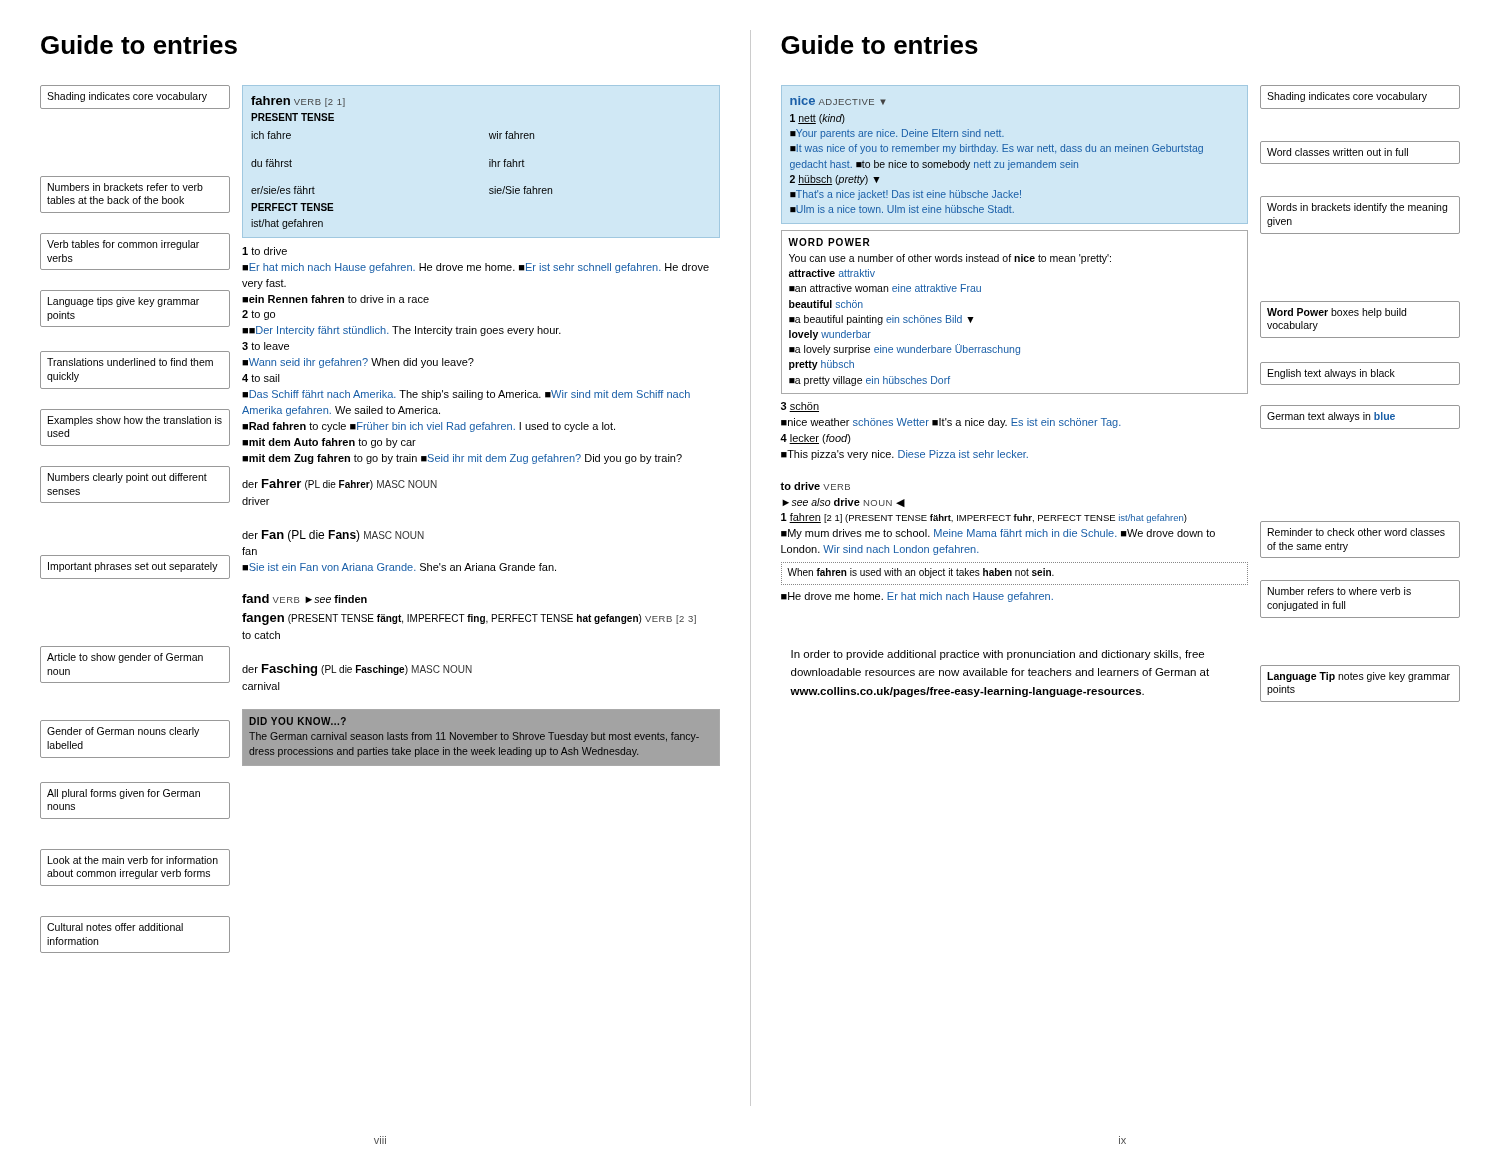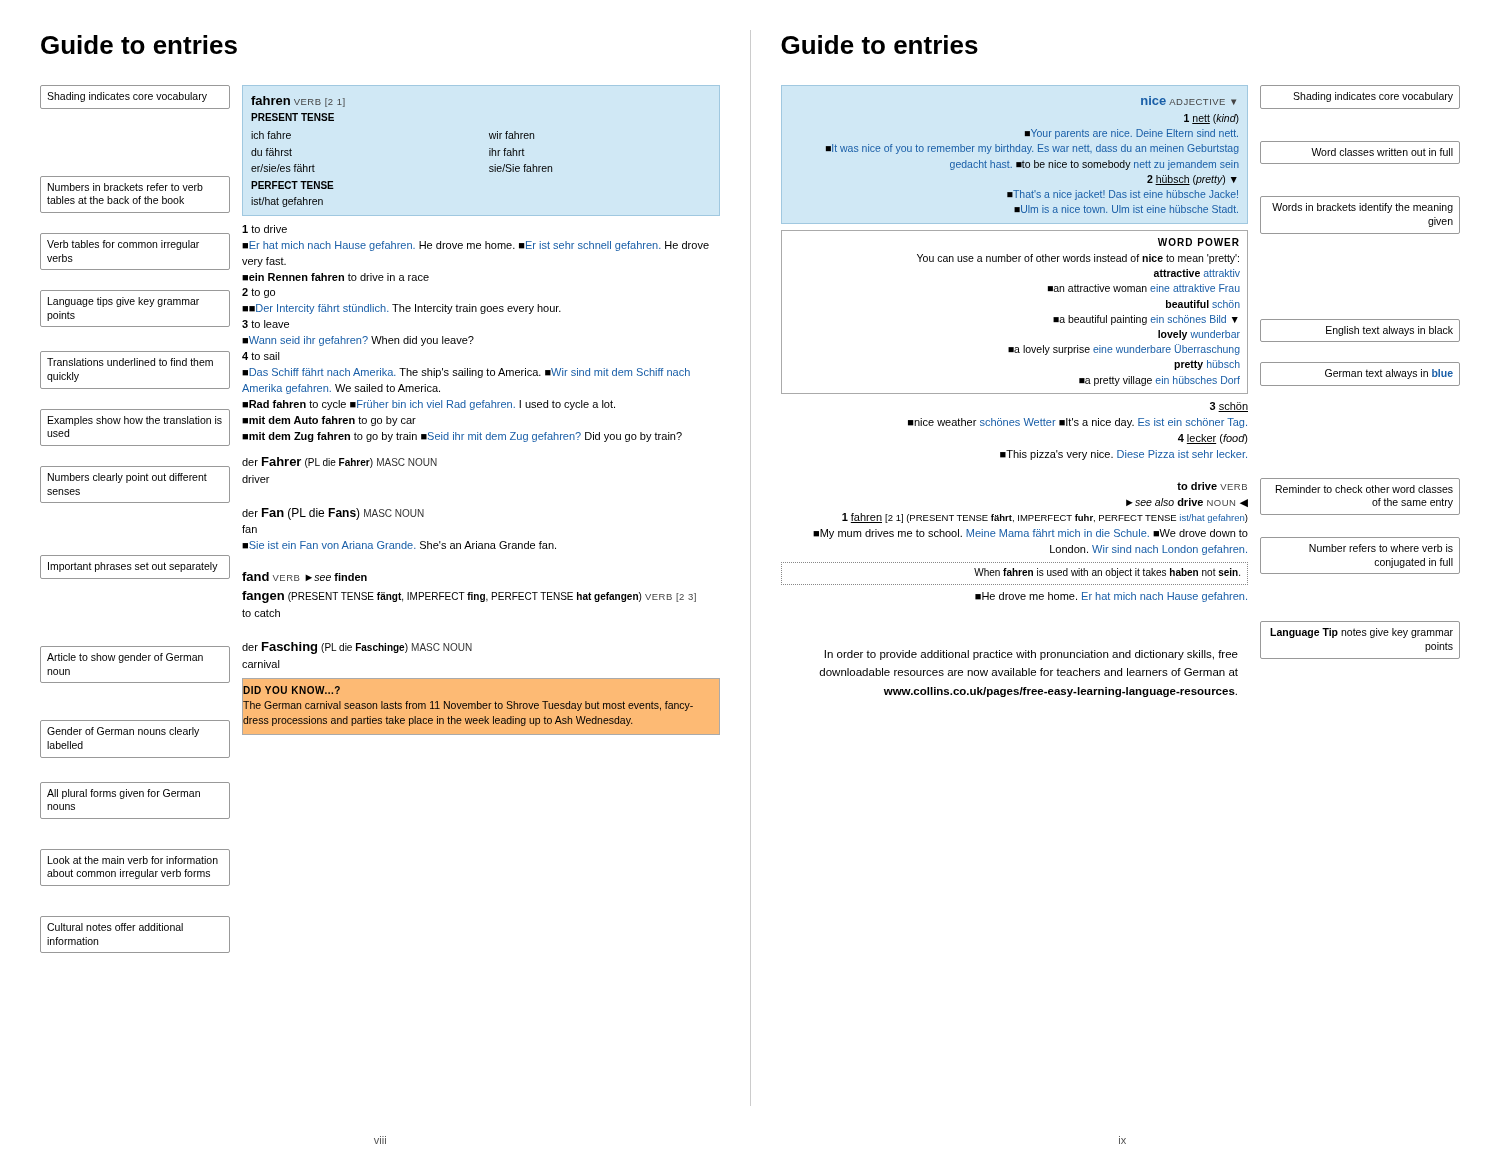--- a/index.html
+++ b/index.html
@@ -86,21 +86,21 @@
       margin-top: 43px;
     }
     .tense-label {
       font-weight: 700;
       font-size: 10px;
       text-transform: uppercase;
     }
     .verb-table {
       display: grid;
       grid-template-columns: 1fr 1fr;
-      gap: 1px 16px;
+      gap: 12px 16px;
       font-size: 10.5px;
       margin: 3px 0;
     }
     .grammar-note {
       border: 1px dotted #888;
       padding: 3px 6px;
       font-size: 10px;
       margin: 4px 0;
       background: #fff;
     }
@@ -122,21 +122,20 @@
     .small-caps {
       font-variant: small-caps;
       font-size: 10px;
       color: #333;
     }
     
     .right-content {
       display: flex;
       gap: 12px;
       margin-top: 10px;
-      text-align: right;
     }
     .dictionary-right {
       flex: 1;
       font-size: 11px;
       line-height: 1.45;
     }
     .annotations-right {
       width: 200px;
       flex-shrink: 0;
       display: flex;
@@ -151,24 +150,24 @@
       background: #fff;
     }
     .word-power-title {
       font-weight: 900;
       font-size: 10px;
       text-transform: uppercase;
       letter-spacing: 1px;
     }
     .did-you-know-box {
       border: 1px solid #aaa;
-      padding: 5px 0;
-      font-size: 10.5px;
-      margin: 5px 0;
-      background: #fdba74;
+      padding: 5px 6px;
+      font-size: 10.5px;
+      margin: 14px 0;
+      background: #a3a3a3;
     }
     .did-you-know-title {
       font-weight: 900;
       font-size: 10px;
       text-transform: uppercase;
       letter-spacing: 0.5px;
     }
     .see-also {
       font-style: italic;
       font-size: 10.5px;
@@ -412,20 +411,21 @@
         <div style="height:20px"></div>
 
         <div class="annotation-box">Word classes written out in full</div>
 
         <div style="height:20px"></div>
 
         <div class="annotation-box">Words in brackets identify the meaning given</div>
 
         <div style="height:55px"></div>
 
+        <div class="annotation-box"><strong>Word Power</strong> boxes help build vocabulary</div>
 
         <div style="height:12px"></div>
 
         <div class="annotation-box">English text always in black</div>
 
         <div style="height:8px"></div>
 
         <div class="annotation-box">German text always in <strong style="color:#1a5fa8">blue</strong></div>
 
         <div style="height:80px"></div>

